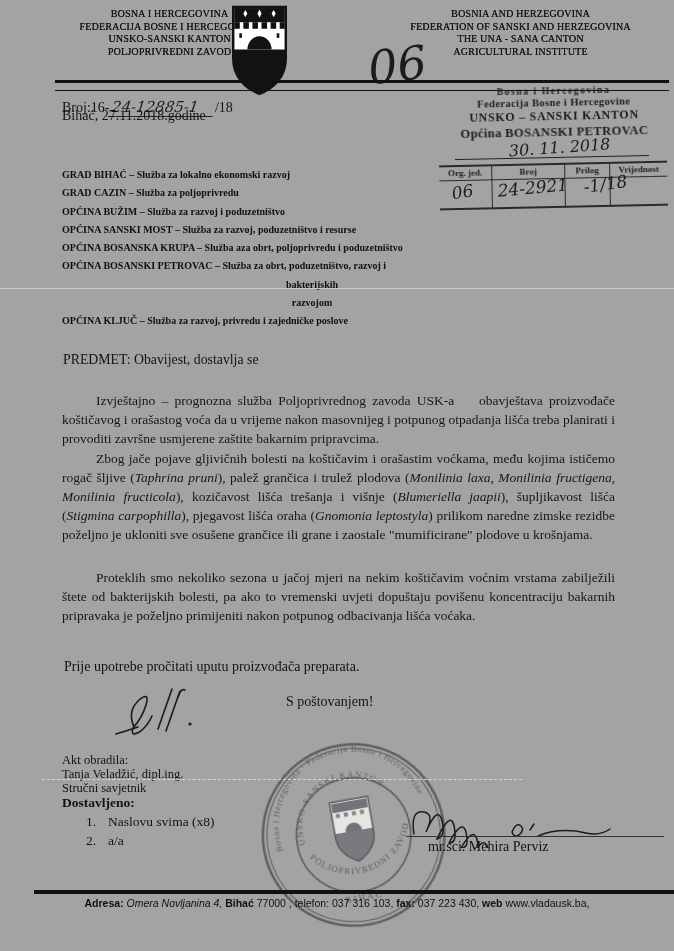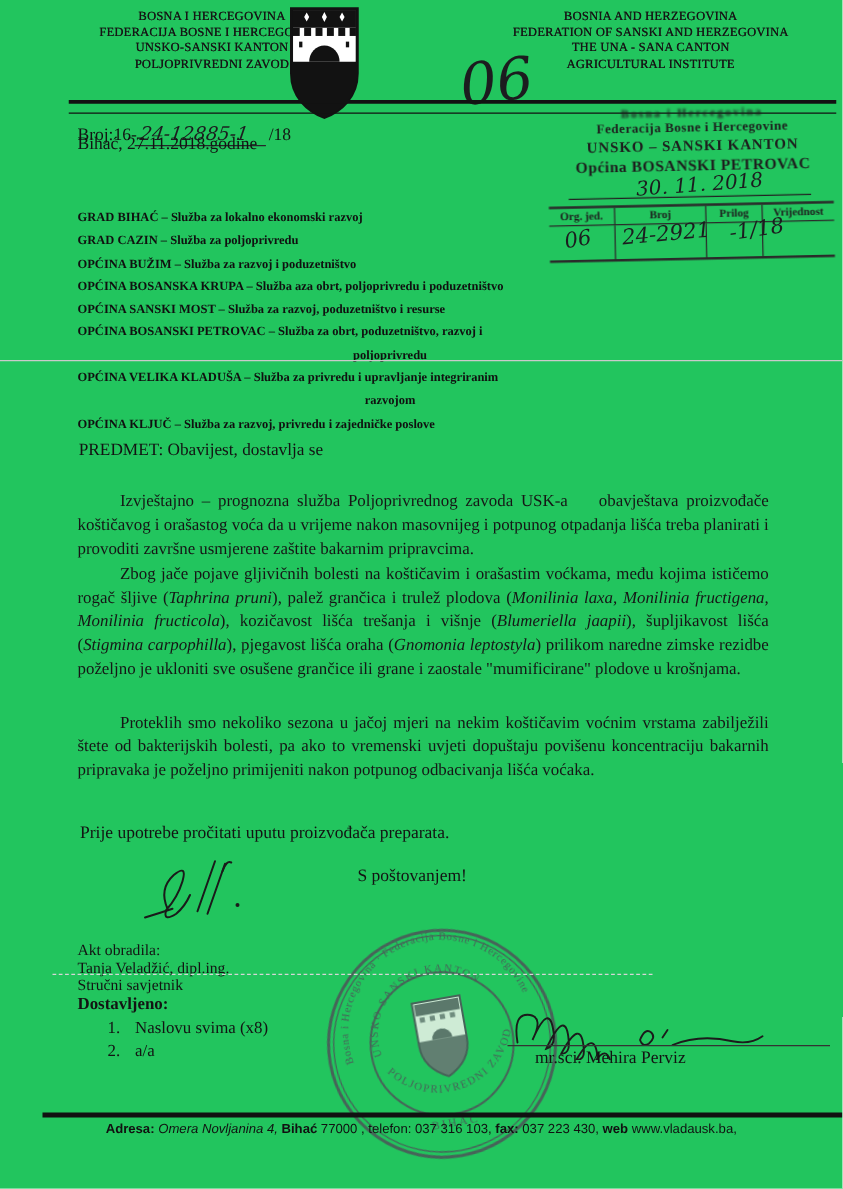--- a/index.html
+++ b/index.html
@@ -1,16 +1,16 @@
 <!DOCTYPE html>
 <html><head>
 <meta charset="utf-8">
 <style>
   html,body { margin:0; padding:0; background:#ffffff; }
-  .page { position:relative; width:674px; height:951px; background:#22c55e;
+  .page { position:relative; width:674px; height:951px; background:#a3a3a3;
           font-family:"Liberation Serif", serif; color:#131313; overflow:hidden; }
 
   .b { font-weight:normal; }
   .i { font-style:italic; }
   .hand { font-family:"DejaVu Serif", serif; font-style:italic; color:#1c1c1f; }
 
   
   .lh { position:absolute; top:8px; font-size:10px; line-height:12.6px; text-align:center;
         color:#161616; letter-spacing:.2px; text-shadow:.2px 0 0 currentColor; }
   .lh-left  { left:52px;  width:235px; }
@@ -170,33 +170,32 @@
       </div>
     <div>
         <div>GRAD CAZIN – Služba za poljoprivredu</div>
         <div class="recip-cont"></div>
       </div>
     <div>
         <div>OPĆINA BUŽIM – Služba za razvoj i poduzetništvo</div>
         <div class="recip-cont"></div>
       </div>
     <div>
+        <div>OPĆINA SANSKI MOST – Služba za razvoj, poduzetništvo i resurse</div>
+        <div class="recip-cont"></div>
+      </div>
+    <div>
         <div>OPĆINA BOSANSKA KRUPA – Služba aza obrt, poljoprivredu i poduzetništvo</div>
         <div class="recip-cont"></div>
       </div>
     <div>
-        <div>OPĆINA SANSKI MOST – Služba za razvoj, poduzetništvo i resurse</div>
-        <div class="recip-cont"></div>
-      </div>
-    <div>
         <div>OPĆINA BOSANSKI PETROVAC – Služba za obrt, poduzetništvo, razvoj i</div>
-        <div class="recip-cont">poljoprivredu</div>
-      </div>
-    <div>
-        <div>OPĆINA VELIKA KLADUŠA – Služba za privredu i upravljanje integriranim</div>
+        <div class="recip-cont">bakterijskih</div>
+      </div>
+    <div>
         <div class="recip-cont">razvojom</div>
       </div>
     <div>
         <div>OPĆINA KLJUČ – Služba za razvoj, privredu i zajedničke poslove</div>
         <div class="recip-cont"></div>
       </div>
   </div>
 
   <div class="subject"><span class="b">PREDMET</span><span>: Obavijest, dostavlja se</span></div>
 

